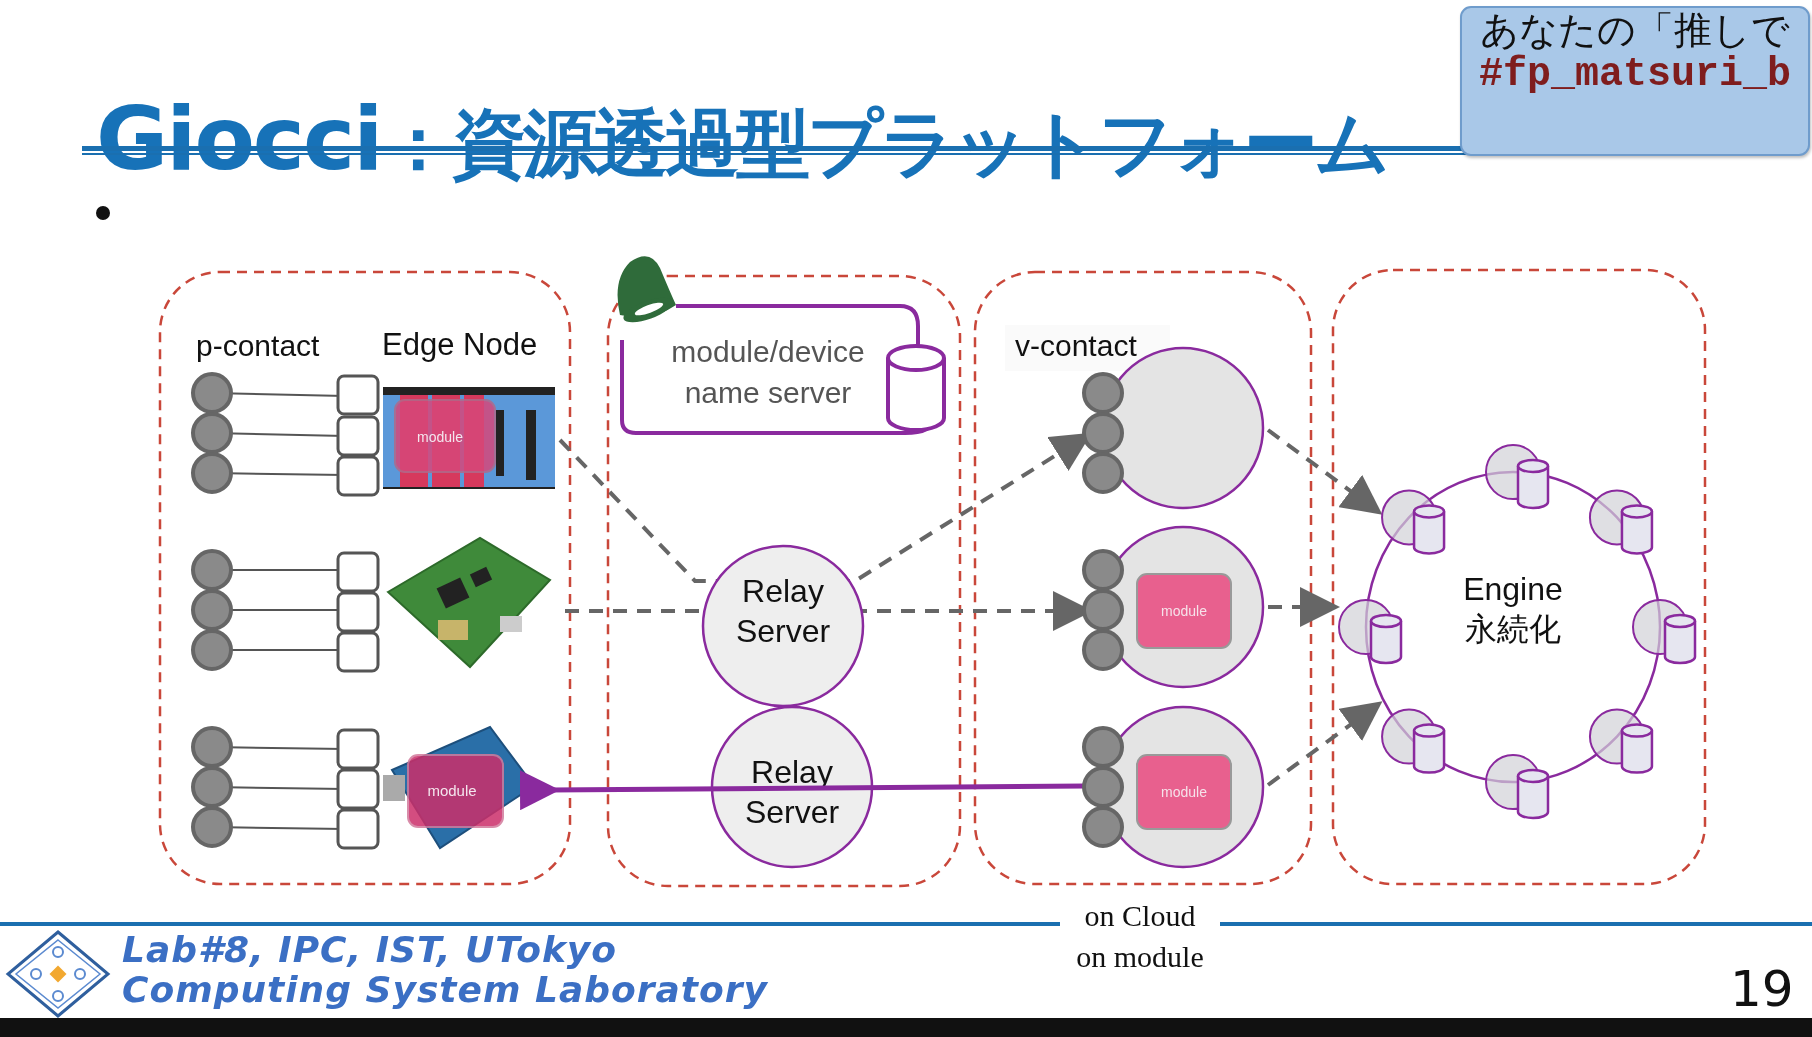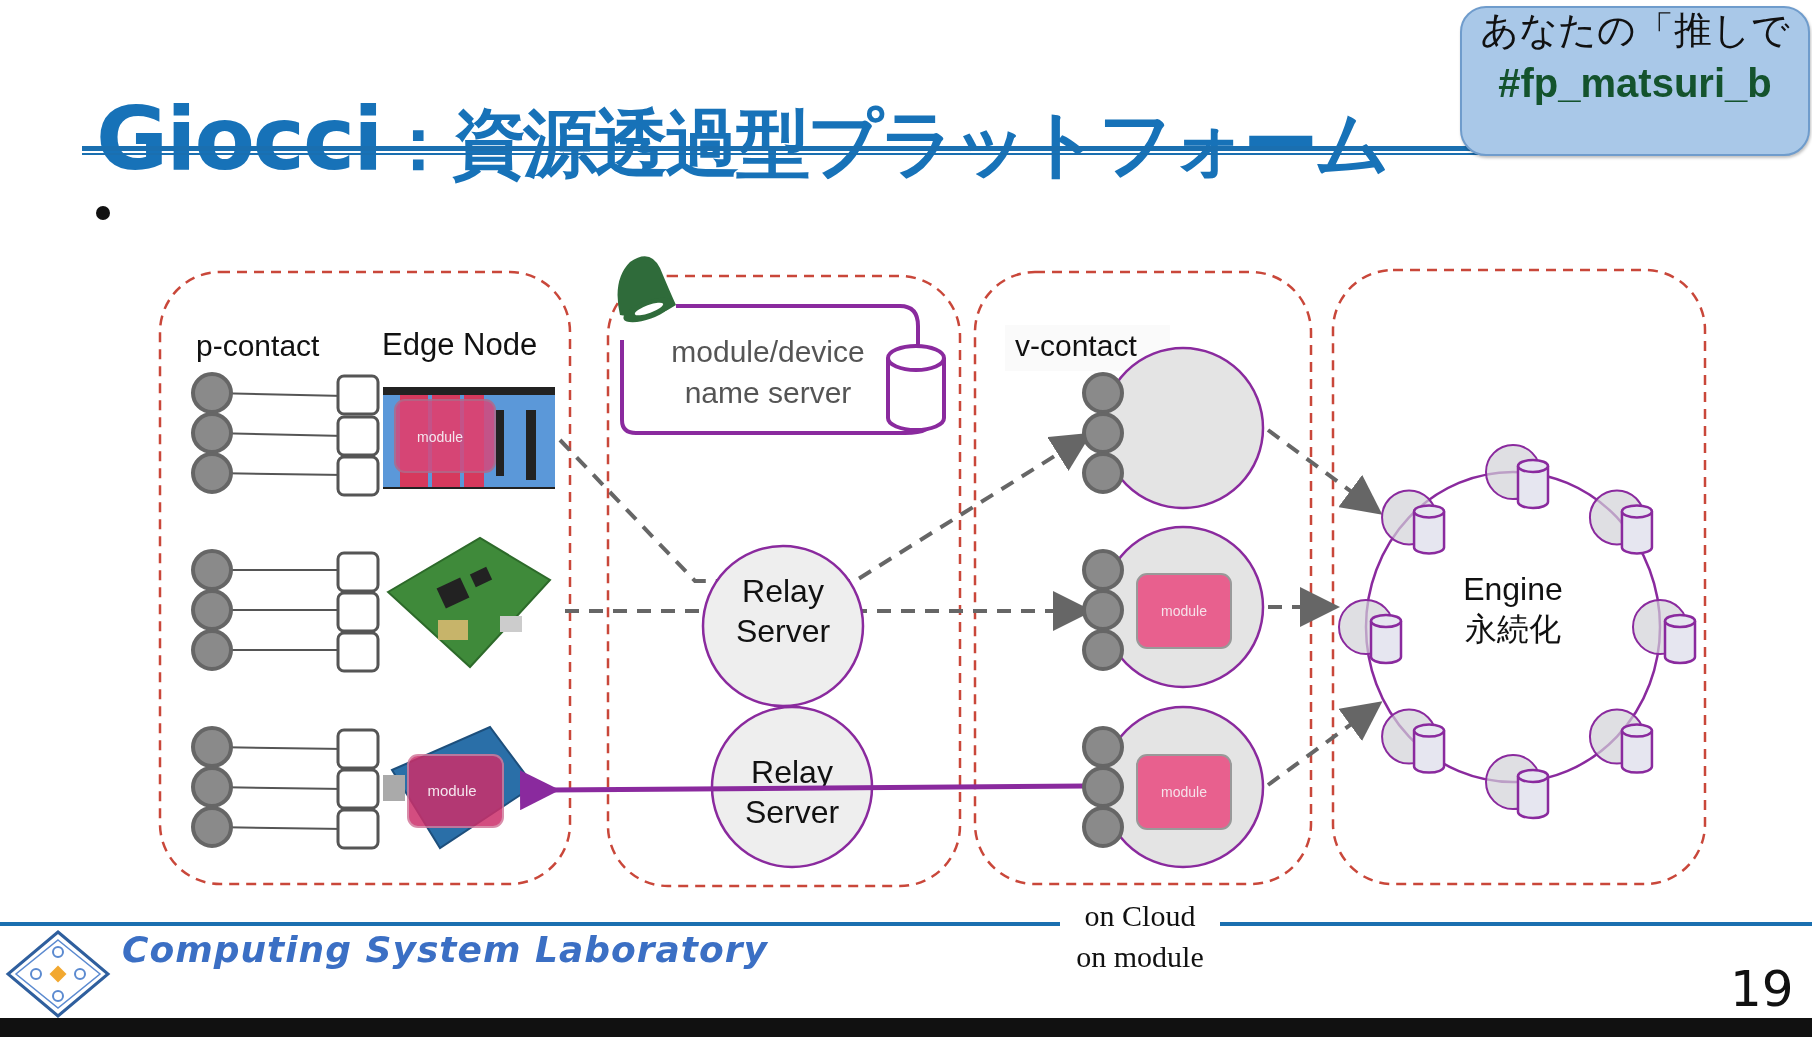--- a/index.html
+++ b/index.html
@@ -3,23 +3,23 @@
 <meta charset="utf-8">
 <style>
   html,body{margin:0;padding:0;}
   body{width:1812px;height:1037px;background:#ffffff;position:relative;overflow:hidden;font-family:"DejaVu Sans","Liberation Sans",sans-serif;}
   .abs{position:absolute;}
   #title{left:96px;top:36px;height:110px;line-height:110px;color:#1772b8;font-weight:bold;white-space:nowrap;margin-top:48px;}
   #title .latin{font-size:88px;font-family:"DejaVu Sans",sans-serif;letter-spacing:-2px;}
   #title .jp{font-size:74px;letter-spacing:-3px;}
   #title-rule-1{left:82px;top:146px;width:1650px;height:5px;background:#1a6fb0;}
   #title-rule-2{left:82px;top:153px;width:1650px;height:2px;background:#1a6fb0;}
-  #hashtag-box{left:1460px;top:6px;width:346px;height:146px;background:#a9c8e8;border:2px solid #6f9ccc;border-radius:26px;box-shadow:1px 2px 3px rgba(0,0,0,.25);text-align:center;}
+  #hashtag-box{left:1460px;top:6px;width:346px;height:146px;background:#a9c8e8;border:2px solid #6f9ccc;border-radius:11px;box-shadow:1px 2px 3px rgba(0,0,0,.25);text-align:center;}
   #hashtag-box .l1,#hashtag-box .l2{font-size:38px;color:#111;line-height:44px;font-family:"DejaVu Sans",sans-serif;}
-  #hashtag-box .l3{font-size:40px;color:#14532d;font-weight:bold;line-height:46px;font-family:Liberation Sans, sans-serif;margin-top:8px;}
+  #hashtag-box .l3{font-size:40px;color:#7f1d1d;font-weight:bold;line-height:46px;font-family:Liberation Mono, monospace;}
   #bullet{left:96px;top:178px;height:62px;line-height:62px;font-size:46px;color:#111;white-space:nowrap;letter-spacing:-1px;}
   #bullet .dot{display:inline-block;width:14px;height:14px;border-radius:50%;background:#111;vertical-align:middle;margin-right:14px;}
   svg#diagram{position:absolute;left:0;top:0;}
   .lbl{font-family:"Liberation Sans",sans-serif;}
   #footer-rule{left:0;top:922px;width:1812px;height:4px;background:#1a6fb0;}
   #footer-lab{left:122px;top:930px;color:#3b6fc4;font-family:"DejaVu Sans",sans-serif;font-style:italic;font-weight:bold;font-size:36px;line-height:40px;white-space:nowrap;letter-spacing:1px;}
   #cloud-label{left:1060px;top:895px;width:160px;text-align:center;background:#fff;font-family:Liberation Serif, serif;font-size:30px;line-height:41px;color:#111;}
   #page-num{left:1730px;top:960px;font-size:50px;color:#111;font-family:"DejaVu Sans",sans-serif;text-align:center;}
   #bottom-bar{left:0;top:1018px;width:1812px;height:19px;background:#111;}
 </style>
@@ -253,20 +253,21 @@
     <polygon points="54,4 104,46 54,88 4,46" fill="#fff" stroke="#2f5f9e" stroke-width="3"></polygon>
     <polygon points="54,12 96,46 54,80 12,46" fill="none" stroke="#5b8ad0" stroke-width="1.5"></polygon>
     <rect x="48" y="40" width="12" height="12" fill="#f2a830" transform="rotate(45 54 46)"></rect>
     <circle cx="54" cy="24" r="5" fill="none" stroke="#5b8ad0" stroke-width="2"></circle>
     <circle cx="54" cy="68" r="5" fill="none" stroke="#5b8ad0" stroke-width="2"></circle>
     <circle cx="32" cy="46" r="5" fill="none" stroke="#5b8ad0" stroke-width="2"></circle>
     <circle cx="76" cy="46" r="5" fill="none" stroke="#5b8ad0" stroke-width="2"></circle>
   </svg>
 </div>
 <div id="footer-lab" class="abs">
+  <div>Lab#8, IPC, IST, UTokyo</div>
   <div>Computing System Laboratory</div>
 </div>
 <div id="cloud-label" class="abs">
   <div>on Cloud</div>
   <div>on module</div>
 </div>
 <div id="page-num" class="abs">19</div>
 <div id="bottom-bar" class="abs"></div>
 
 </body></html>

